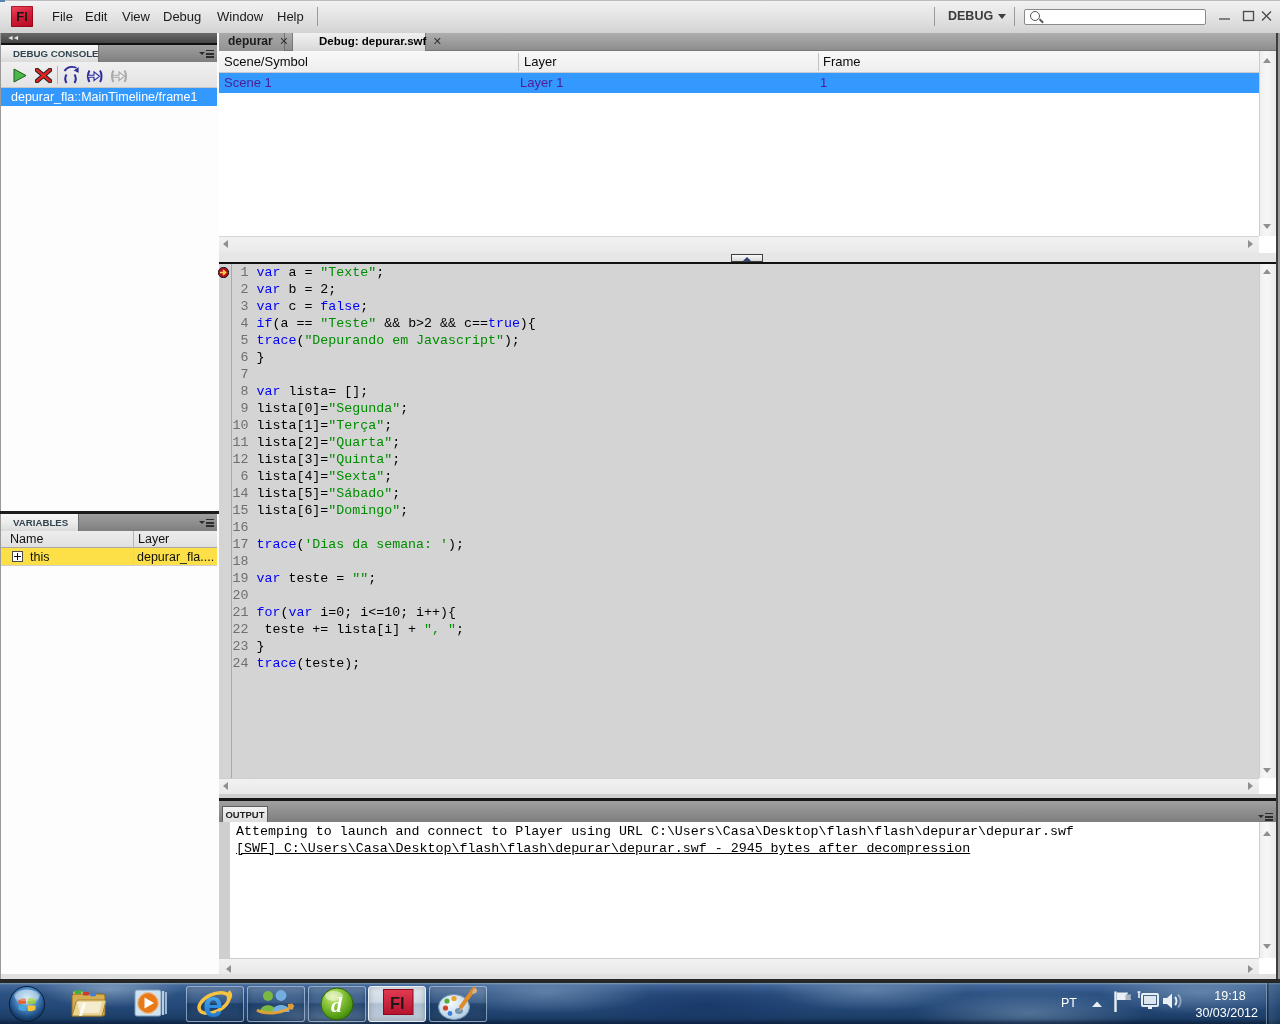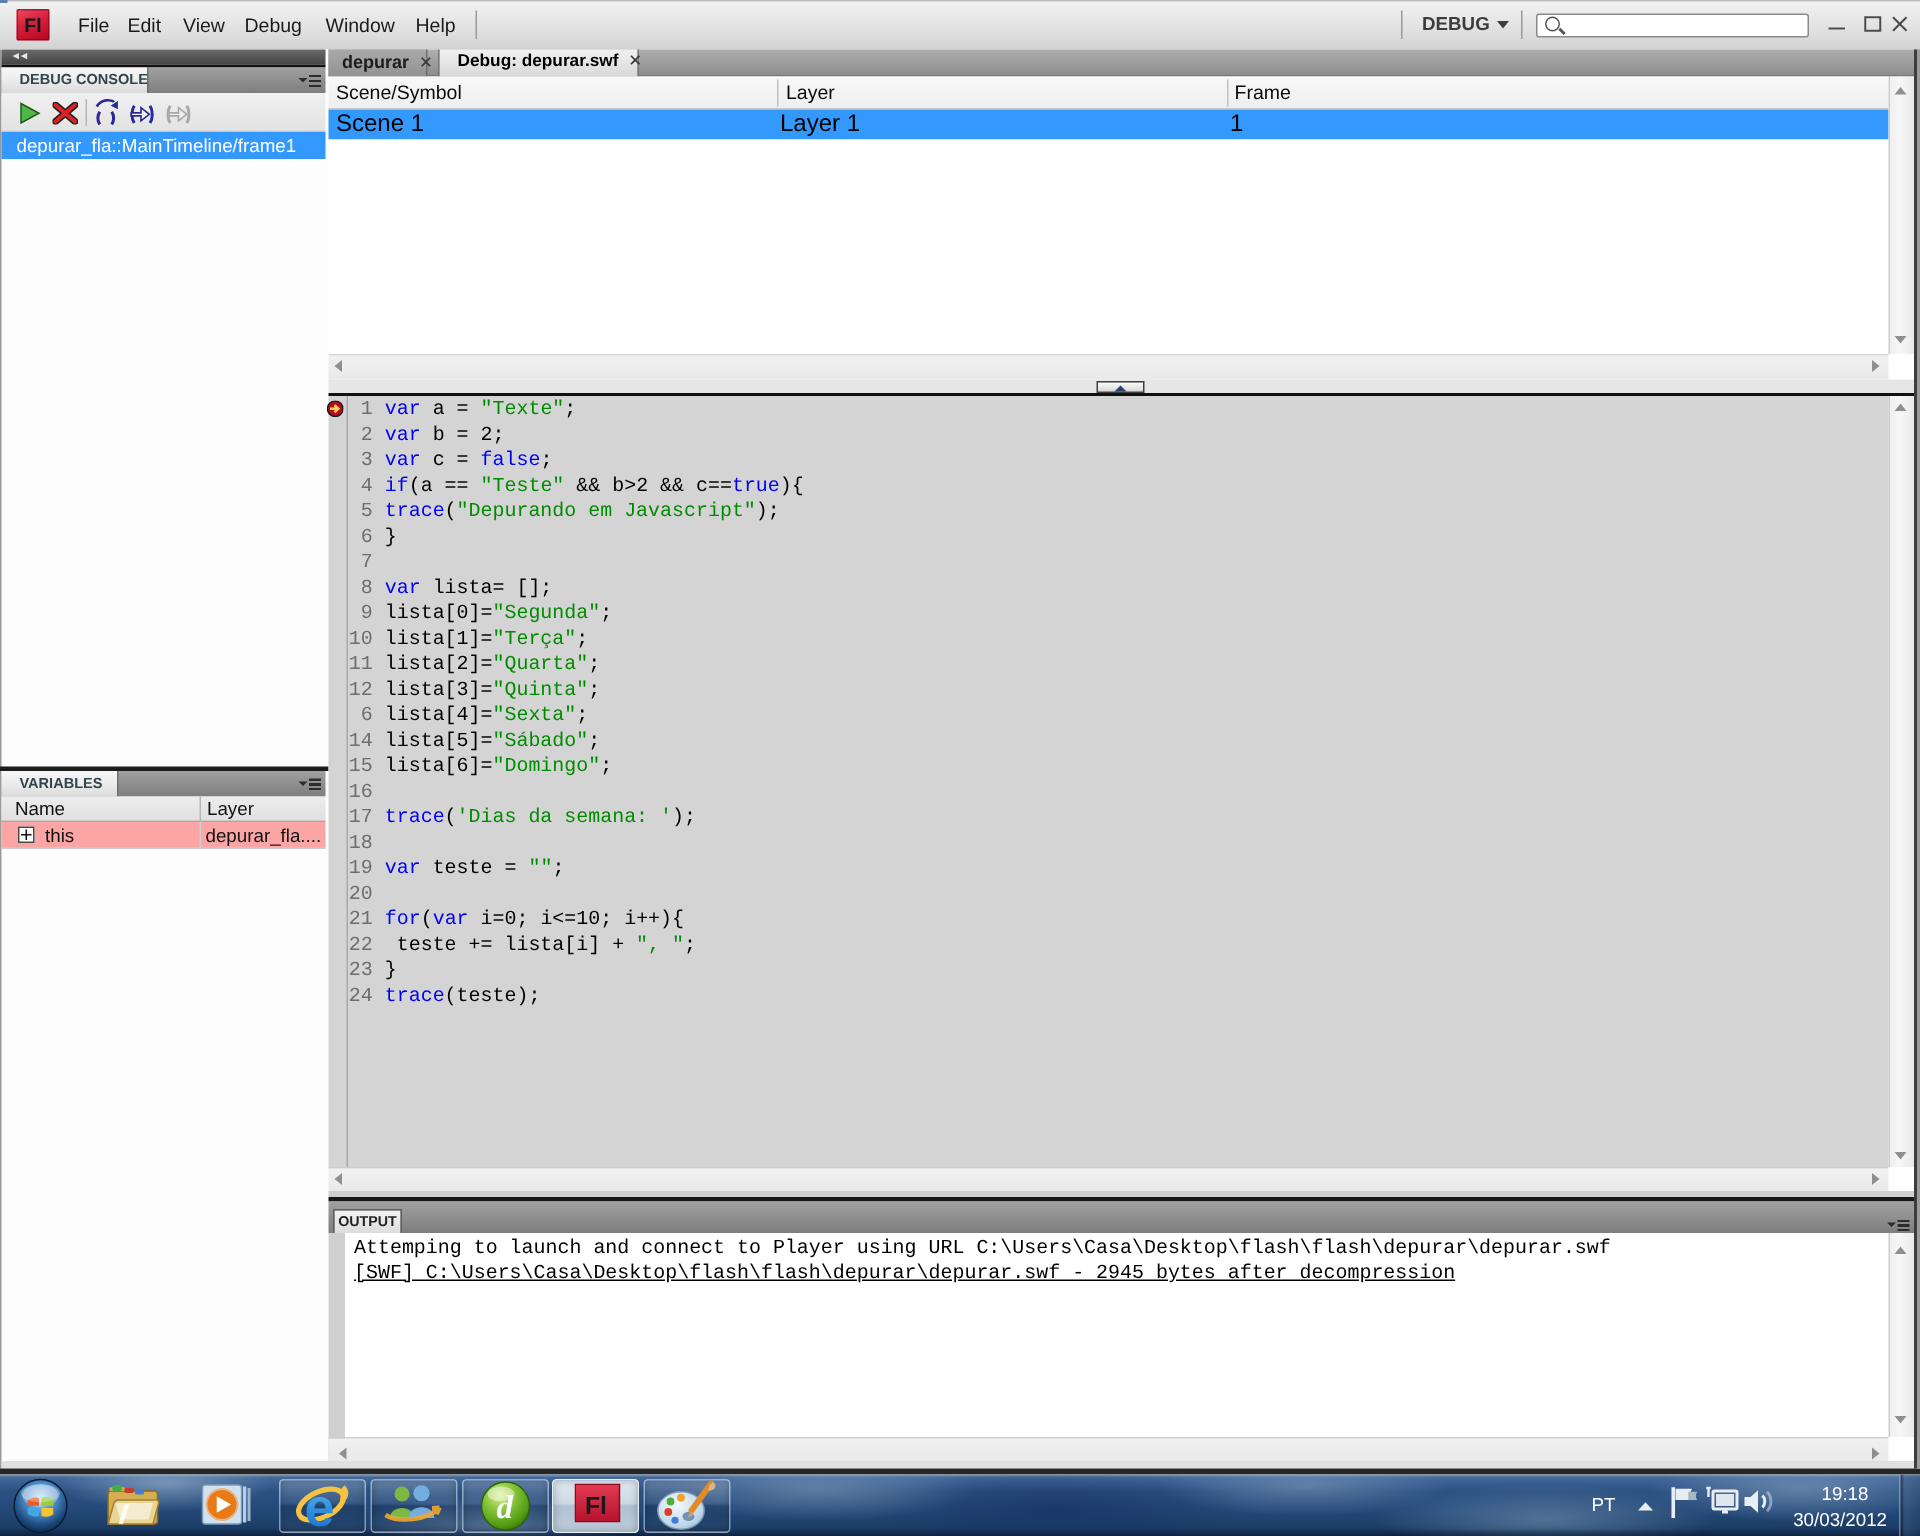--- a/index.html
+++ b/index.html
@@ -45,39 +45,39 @@
   #tb-sep{left:57px;top:66px;width:1px;height:18px;background:#b5b5b5;}
   #dc-row{left:1px;top:88px;width:216px;height:18px;background:#39f;color:#fff;font-size:12.5px;line-height:18px;padding-left:10px;box-sizing:border-box;}
   
   #var-sepline{left:0;top:511px;width:219px;height:3px;background:#1c1c1c;}
   #var-strip{left:1px;top:514px;width:216px;height:17px;}
   #var-tab{left:1px;top:514px;width:78px;height:17px;line-height:17px;padding-left:12px;}
   #var-hdr{left:1px;top:531px;width:216px;height:17px;background:linear-gradient(#ededed,#e0e0e0);border-bottom:1px solid #a8a8a8;box-sizing:border-box;font-size:12.5px;color:#111;}
   #var-hdr .c1{position:absolute;left:9px;top:0;line-height:17px;}
   #var-hdr .c2{position:absolute;left:137px;top:0;line-height:17px;}
   #var-div1{left:133px;top:531px;width:1px;height:17px;background:#b5b5b5;}
-  #var-row{left:1px;top:548px;width:216px;height:18px;background:#fca5a5;border-bottom:1px solid #cfcfcf;box-sizing:border-box;font-size:12.5px;color:#111;}
+  #var-row{left:1px;top:548px;width:216px;height:18px;background:#fde047;border-bottom:1px solid #cfcfcf;box-sizing:border-box;font-size:12.5px;color:#111;}
   #plusbox{left:12px;top:551px;width:11px;height:11px;border:1px solid #4a4a4a;background:#fff;box-sizing:border-box;}
   #plusbox:before{content:"";position:absolute;left:1px;top:4px;width:7px;height:1px;background:#111;}
   #plusbox:after{content:"";position:absolute;left:4px;top:1px;width:1px;height:7px;background:#111;}
   #var-div2{left:133px;top:548px;width:1px;height:18px;background:#cfcfcf;}
   
   #botstrip{left:1px;top:974px;width:1278px;height:5px;background:#e0e0e0;}
   #botdark{left:0;top:979px;width:1280px;height:4px;background:#262626;}
   
   #main-tabbar{left:219px;top:33px;width:1061px;height:18px;background:linear-gradient(#aeaeae,#8d8d8d);border-bottom:1px solid #787878;box-sizing:border-box;}
   .doctab{top:33px;height:18px;line-height:17px;font-size:12px;font-weight:bold;box-sizing:border-box;white-space:nowrap;}
   #tab1{left:219px;width:66px;background:linear-gradient(#a9a9a9,#929292);border-right:1px solid #6e6e6e;color:#1c1c1c;padding-left:9px;}
-  #tab2{left:292px;width:134px;font-size:11.5px;background:linear-gradient(#f0f0f0 0,#e3e3e3 60%,#d7d7d7 100%);border-left:1px solid #787878;border-right:1px solid #787878;color:#000;padding-left:12px;}
+  #tab2{left:292px;width:134px;font-size:11.5px;background:linear-gradient(#f0f0f0 0,#e3e3e3 60%,#d7d7d7 100%);border-left:1px solid #787878;border-right:1px solid #787878;color:#000;padding-left:26px;}
   .tabx{font-weight:normal;font-size:11px;color:#333;}
   
   #tbl-hdr{left:219px;top:51px;width:1040px;height:22px;background:linear-gradient(#f8f8f8,#eee);border-bottom:1px solid #cacaca;box-sizing:border-box;font-size:13px;color:#0a0a0a;}
   #tbl-hdr span{position:absolute;top:0;line-height:21px;}
   .coldiv{top:53px;width:1px;height:18px;background:#c2c2c2;}
-  #tbl-row{left:219px;top:73px;width:1040px;height:20px;background:#39f;color:#000000;font-size:16px;}
+  #tbl-row{left:219px;top:73px;width:1040px;height:20px;background:#39f;color:#4c1d95;font-size:13px;}
   #tbl-row span{position:absolute;top:0;line-height:20px;}
   #tbl-white{left:219px;top:93px;width:1040px;height:143px;background:#fff;}
   
   .vsb{width:17px;background:linear-gradient(90deg,#efefef,#f7f7f7 40%,#eaeaea);border-left:1px solid #cdcdcd;box-sizing:border-box;}
   .sbarrow-u{width:0;height:0;border-left:4.5px solid transparent;border-right:4.5px solid transparent;border-bottom:5px solid #8f8f8f;}
   .sbarrow-d{width:0;height:0;border-left:4.5px solid transparent;border-right:4.5px solid transparent;border-top:5px solid #8f8f8f;}
   .sbarrow-l{width:0;height:0;border-top:4.5px solid transparent;border-bottom:4.5px solid transparent;border-right:5px solid #8f8f8f;}
   .sbarrow-r{width:0;height:0;border-top:4.5px solid transparent;border-bottom:4.5px solid transparent;border-left:5px solid #8f8f8f;}
   
   #tbl-hsb{left:219px;top:236px;width:1040px;height:17px;background:linear-gradient(#f1f1f1,#e9e9e9);border-top:1px solid #d5d5d5;box-sizing:border-box;}

